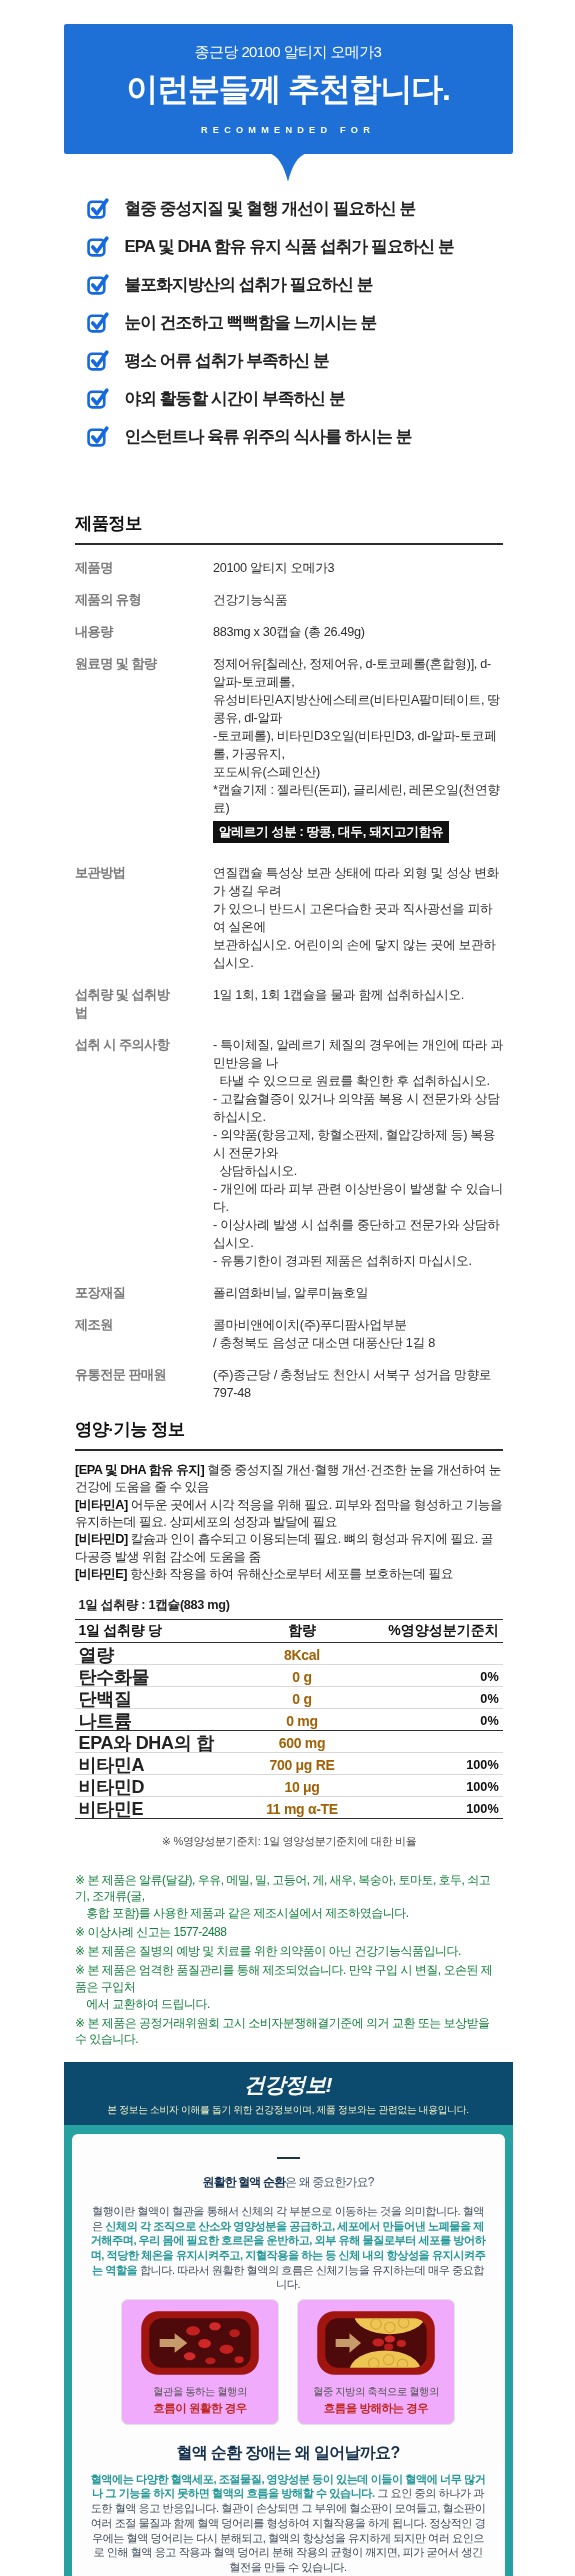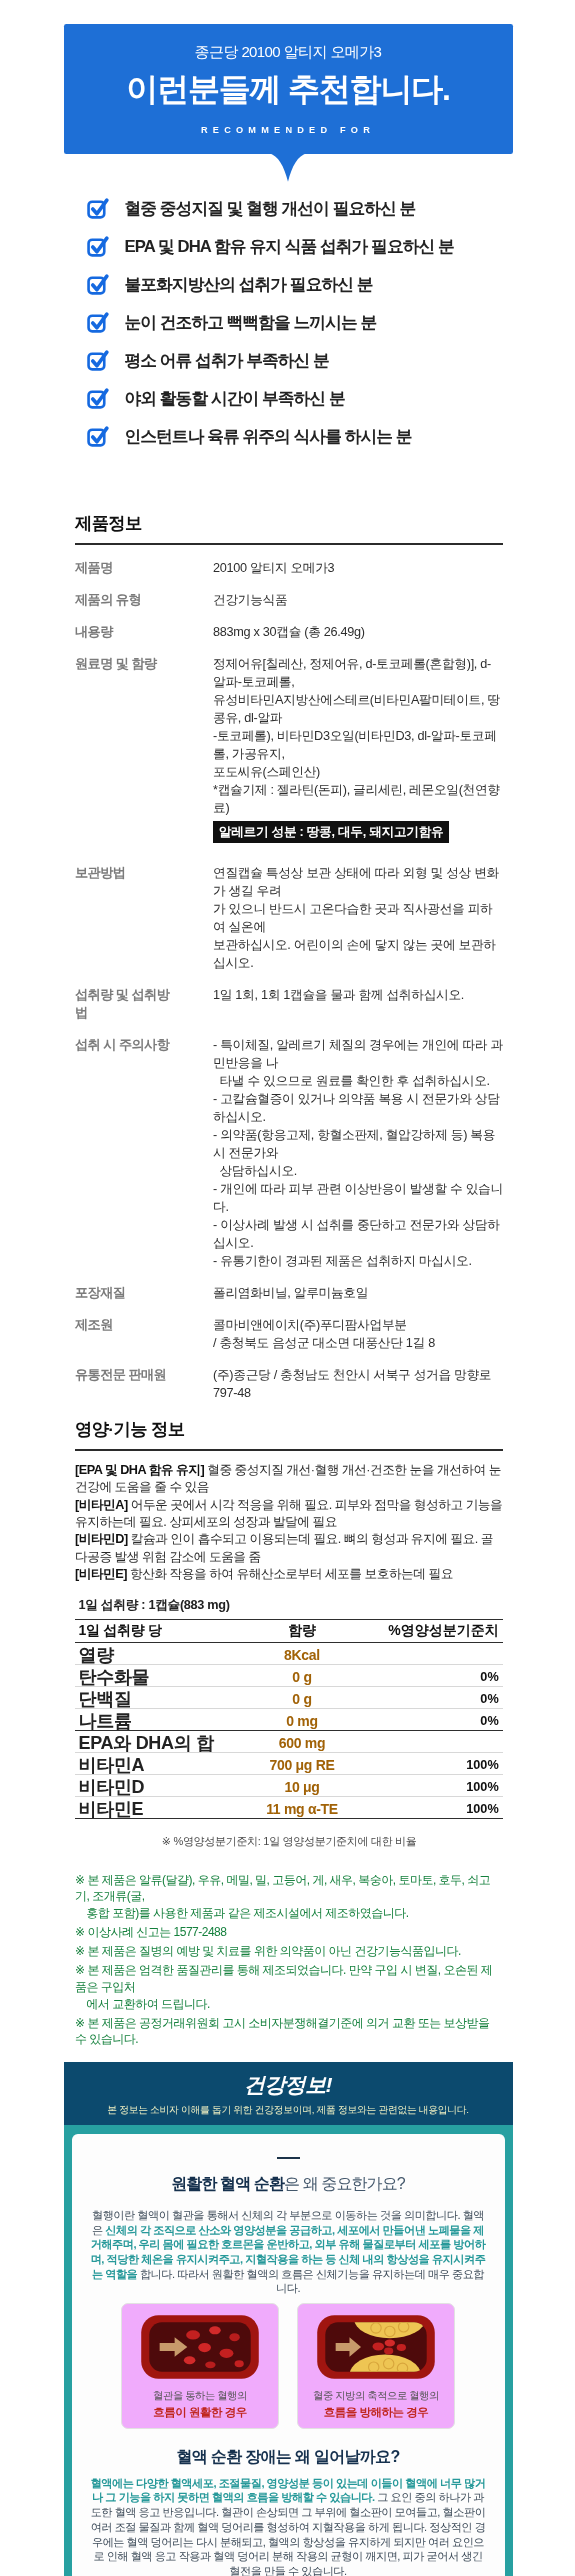--- a/index.html
+++ b/index.html
@@ -55,21 +55,21 @@
 
   
   .banner{margin-top:14px;background:#0c4a6e;text-align:center;padding:9.2px 0 8px;}
   .banner-title{color:#fff;font-size:21px;font-weight:800;font-style:italic;letter-spacing:-0.6px;}
   .banner-sub{color:#eff0c3;font-size:9.8px;margin-top:4.6px;letter-spacing:-0.3px;}
 
   
   .teal{background:#27a0a1;padding:9.2px 8px 12.7px;}
   .hcard{background:#fdfdfd;border-radius:5.8px;padding:23px 16px 14px;text-align:center;}
   .dash{width:23px;height:2.3px;background:#1c3349;margin:0 auto;}
-  .hq1{margin-top:15px;font-size:16px;letter-spacing:-0.9px;color:#44586c;}
+  .hq1{margin-top:15px;font-size:12px;letter-spacing:-0.9px;color:#44586c;}
   .hq1 b{color:#16314e;font-weight:800;}
   .hp{margin:12.7px auto 0;font-size:11.2px;line-height:14.7px;color:#3d4b59;letter-spacing:-0.5px;}
   .tealtx{color:#27999a;font-weight:700;}
   .vcards{margin-top:7px;display:flex;justify-content:center;gap:18.4px;}
   .vcard{width:144px;border:0.6px solid #e2e2e2;border-radius:7px;background:#f0abfc;padding:9.2px 5.8px 8px;}
   .vcap1{font-size:10.4px;color:#555;margin-top:5.8px;letter-spacing:-0.5px;}
   .vcap2{font-size:11.5px;color:#c0271f;font-weight:800;margin-top:2.3px;letter-spacing:-0.5px;}
   .hq2{margin-top:17.3px;font-size:16px;font-weight:800;color:#16314e;letter-spacing:-0.7px;}
 </style>
 </head>

